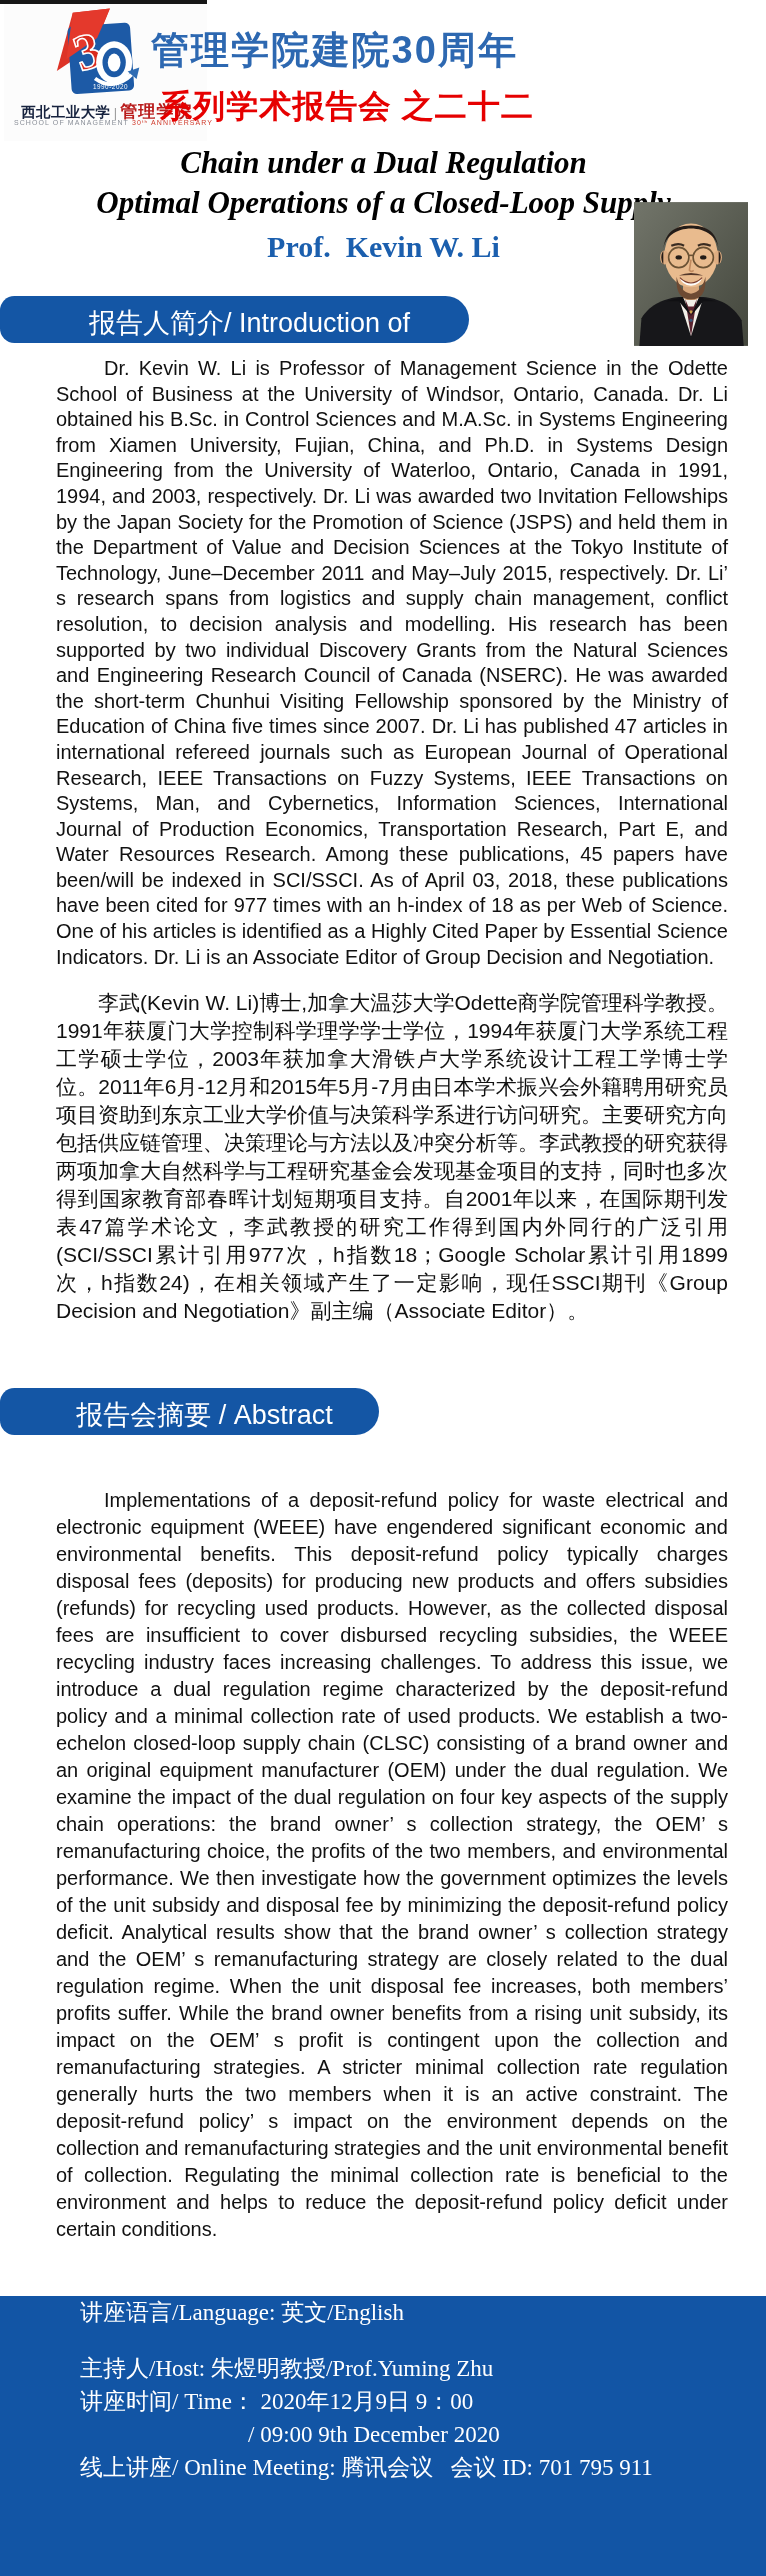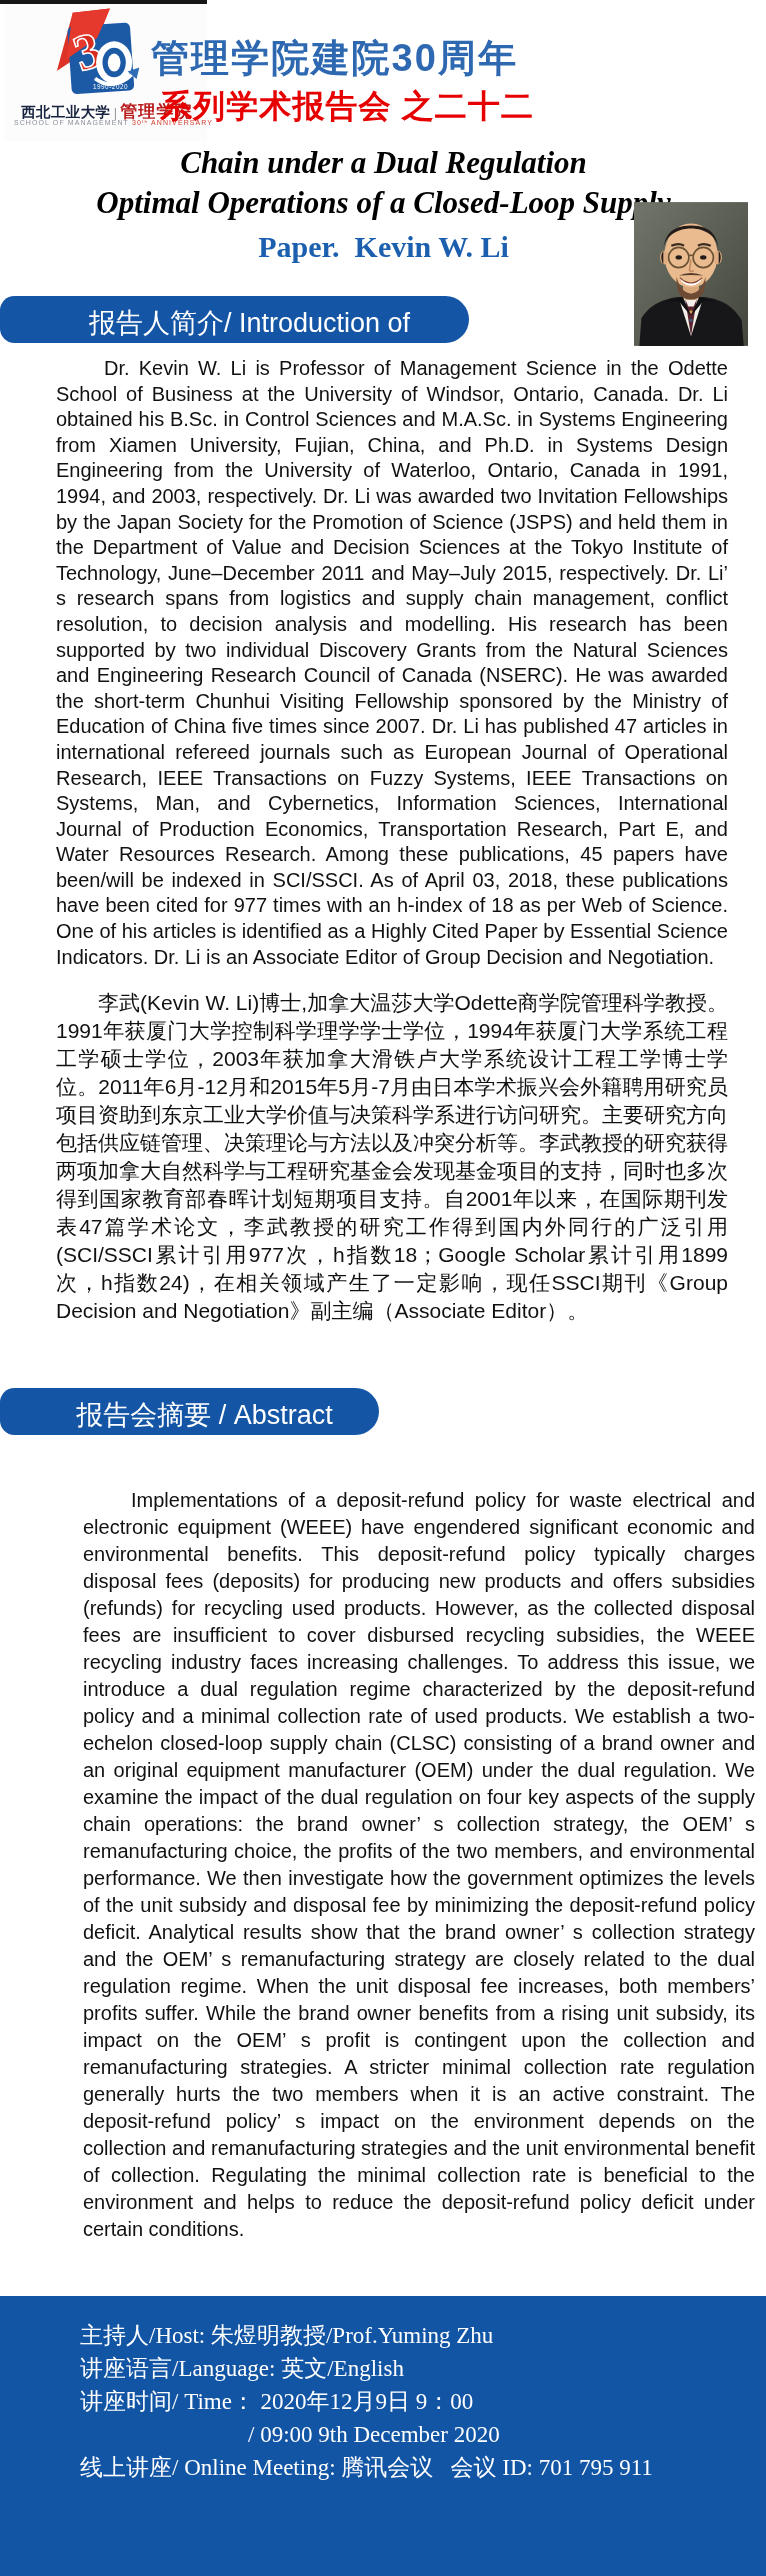--- a/index.html
+++ b/index.html
@@ -13,21 +13,21 @@
   .logo-region{position:absolute;left:4.3px;top:3.7px;width:203px;height:137px;background:#fcfcfc;}
   .logo-emblem{position:absolute;left:38px;top:4.3px;width:122px;height:91px;}
   .logo-cnline{position:absolute;left:9.6px;top:96px;width:186px;text-align:center;white-space:nowrap;}
   .logo-univ{font-family:"Liberation Serif","DejaVu Serif",serif;font-weight:bold;
     font-size:14.4px;color:#17233f;letter-spacing:0.5px;}
   .logo-sep{color:#999;font-size:12.8px;padding:0 3.2px;}
   .logo-school{font-weight:900;font-size:17px;color:#b91c1c;letter-spacing:1.1px;}
   .logo-enline{position:absolute;left:9.6px;top:115px;width:186px;text-align:center;
     font-size:7px;color:#8a8f98;letter-spacing:1.1px;white-space:nowrap;}
   .logo-enline .red30{color:#d03a2b;}
-  .hdr-title{position:absolute;left:151px;top:33px;width:405px;
+  .hdr-title{position:absolute;left:151px;top:25px;width:405px;
     font-size:38px;font-weight:900;color:#2d68b1;letter-spacing:2.1px;white-space:nowrap;}
   .hdr-sub{position:absolute;left:160px;top:85px;width:405px;
     font-size:32px;font-weight:700;color:#e60000;letter-spacing:1.1px;white-space:pre;}
   
   .talk-title{position:absolute;left:0;top:143px;width:767px;text-align:center;
     font-family:"Liberation Serif","DejaVu Serif",serif;font-style:italic;font-weight:bold;
     font-size:31px;line-height:40px;color:#000;}
   .talk-speaker{position:absolute;left:0;top:230px;width:767px;text-align:center;
     font-family:"Liberation Serif","DejaVu Serif",serif;font-weight:bold;
     font-size:30px;color:#1b5fae;white-space:pre;}
@@ -36,21 +36,21 @@
   .banner{position:absolute;left:0;background:#1456a5;color:#fff;overflow:hidden;
     border-radius:15px 24.5px 24.5px 15px;height:47px;text-align:center;}
   .banner .bl1{margin:8.5px 0 0 30px;font-size:27px;font-weight:500;white-space:nowrap;}
   .banner-intro{top:296px;width:469px;}
   .banner-abstract{top:1388px;width:379px;}
   
   .bodytext{position:absolute;left:56px;width:672px;text-align:justify;}
   .bio-block{top:356px;}
   .bio-en{font-size:20px;line-height:25.6px;text-indent:48px;margin:0 0 19px 0;}
   .bio-cn{font-size:21px;line-height:28px;text-indent:2em;margin:0;}
-  .abstract-block{top:1487px;margin-left:27px;}
+  .abstract-block{top:1487px;}
   .abstract-p{font-size:20px;line-height:27px;text-indent:48px;margin:0;}
   
   .footer{position:absolute;left:0;top:2296px;width:767px;height:280px;background:#1255a5;
     font-family:"Liberation Serif","DejaVu Serif",serif;color:#fff;}
   .footer .fline{margin:0 0 0 80px;font-size:23px;line-height:33px;white-space:pre;}
   .footer .fline.first{padding-top:23.4px;}
   .footer .fline.indent{margin-left:248px;}
 </style>
 </head>
 <body>
@@ -81,21 +81,21 @@
   </div>
 </div>
 
 <div class="hdr-title">管理学院建院30周年</div>
 <div class="hdr-sub">系列学术报告会 之二十二</div>
 
 <div class="talk-title">
   <div>Chain under a Dual Regulation</div>
   <div>Optimal Operations of a Closed-Loop Supply</div>
 </div>
-<div class="talk-speaker">Paper.  Kevin W. Li</div>
+<div class="talk-speaker">Prof.  Kevin W. Li</div>
 
 <svg class="photo" viewBox="0 0 214 270">
   <defs>
     <linearGradient id="pbg" x1="0" y1="0" x2="1" y2="1">
       <stop offset="0" stop-color="#72756a"></stop>
         <stop offset="1" stop-color="#43463c"></stop>
     </linearGradient>
   </defs>
   <rect x="0" y="0" width="214" height="270" fill="url(#pbg)"></rect>
   <path d="M10,270 L14,218 C30,190 62,180 84,178 L130,178 C156,180 186,192 202,222 L206,270 Z" fill="#17171a"></path>
@@ -138,19 +138,19 @@
 
 <div class="banner banner-abstract">
   <div class="bl1">报告会摘要 / Abstract</div>
 </div>
 
 <div class="bodytext abstract-block">
   <p class="abstract-p">Implementations of a deposit-refund policy for waste electrical and electronic equipment (WEEE) have engendered significant economic and environmental benefits. This deposit-refund policy typically charges disposal fees (deposits) for producing new products and offers subsidies (refunds) for recycling used products. However, as the collected disposal fees are insufficient to cover disbursed recycling subsidies, the WEEE recycling industry faces increasing challenges. To address this issue, we introduce a dual regulation regime characterized by the deposit-refund policy and a minimal collection rate of used products. We establish a two-echelon closed-loop supply chain (CLSC) consisting of a brand owner and an original equipment manufacturer (OEM) under the dual regulation. We examine the impact of the dual regulation on four key aspects of the supply chain operations: the brand owner’ s collection strategy, the OEM’ s remanufacturing choice, the profits of the two members, and environmental performance. We then investigate how the government optimizes the levels of the unit subsidy and disposal fee by minimizing the deposit-refund policy deficit. Analytical results show that the brand owner’ s collection strategy and the OEM’ s remanufacturing strategy are closely related to the dual regulation regime. When the unit disposal fee increases, both members’  profits suffer. While the brand owner benefits from a rising unit subsidy, its impact on the OEM’ s profit is contingent upon the collection and remanufacturing strategies. A stricter minimal collection rate regulation generally hurts the two members when it is an active constraint. The deposit-refund policy’ s impact on the environment depends on the collection and remanufacturing strategies and the unit environmental benefit of collection. Regulating the minimal collection rate is beneficial to the environment and helps to reduce the deposit-refund policy deficit under certain conditions.</p>
 </div>
 
 <div class="footer">
+  <div class="fline">讲座语言/Language: 英文/English</div>
   <div class="fline first">主持人/Host: 朱煜明教授/Prof.Yuming Zhu</div>
-  <div class="fline">讲座语言/Language: 英文/English</div>
   <div class="fline">讲座时间/ Time： 2020年12月9日 9：00</div>
   <div class="fline indent">/ 09:00 9th December 2020</div>
   <div class="fline">线上讲座/ Online Meeting: 腾讯会议   会议 ID: 701 795 911</div>
 </div>
 
 
 </body></html>

